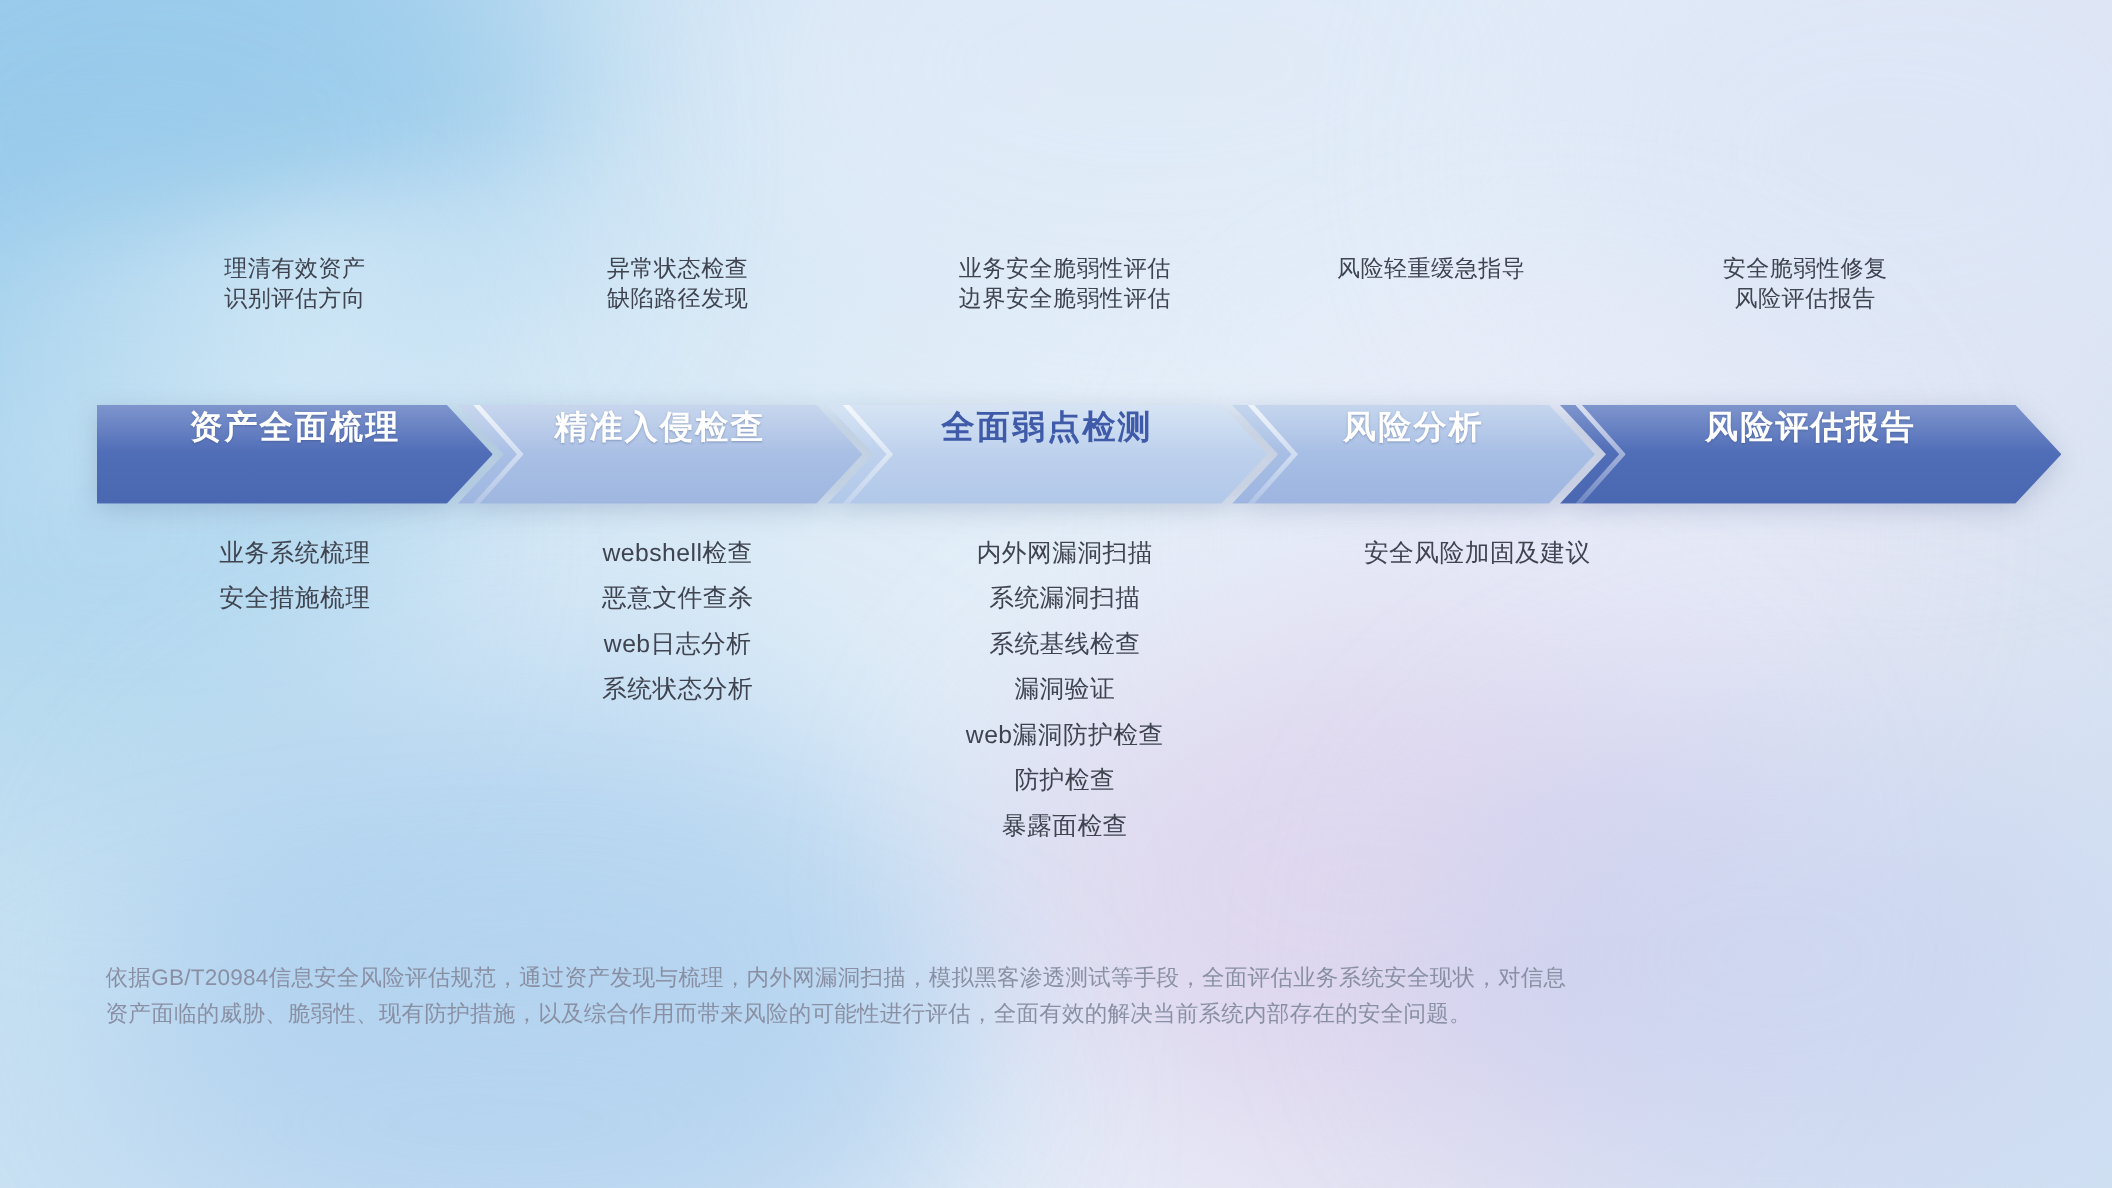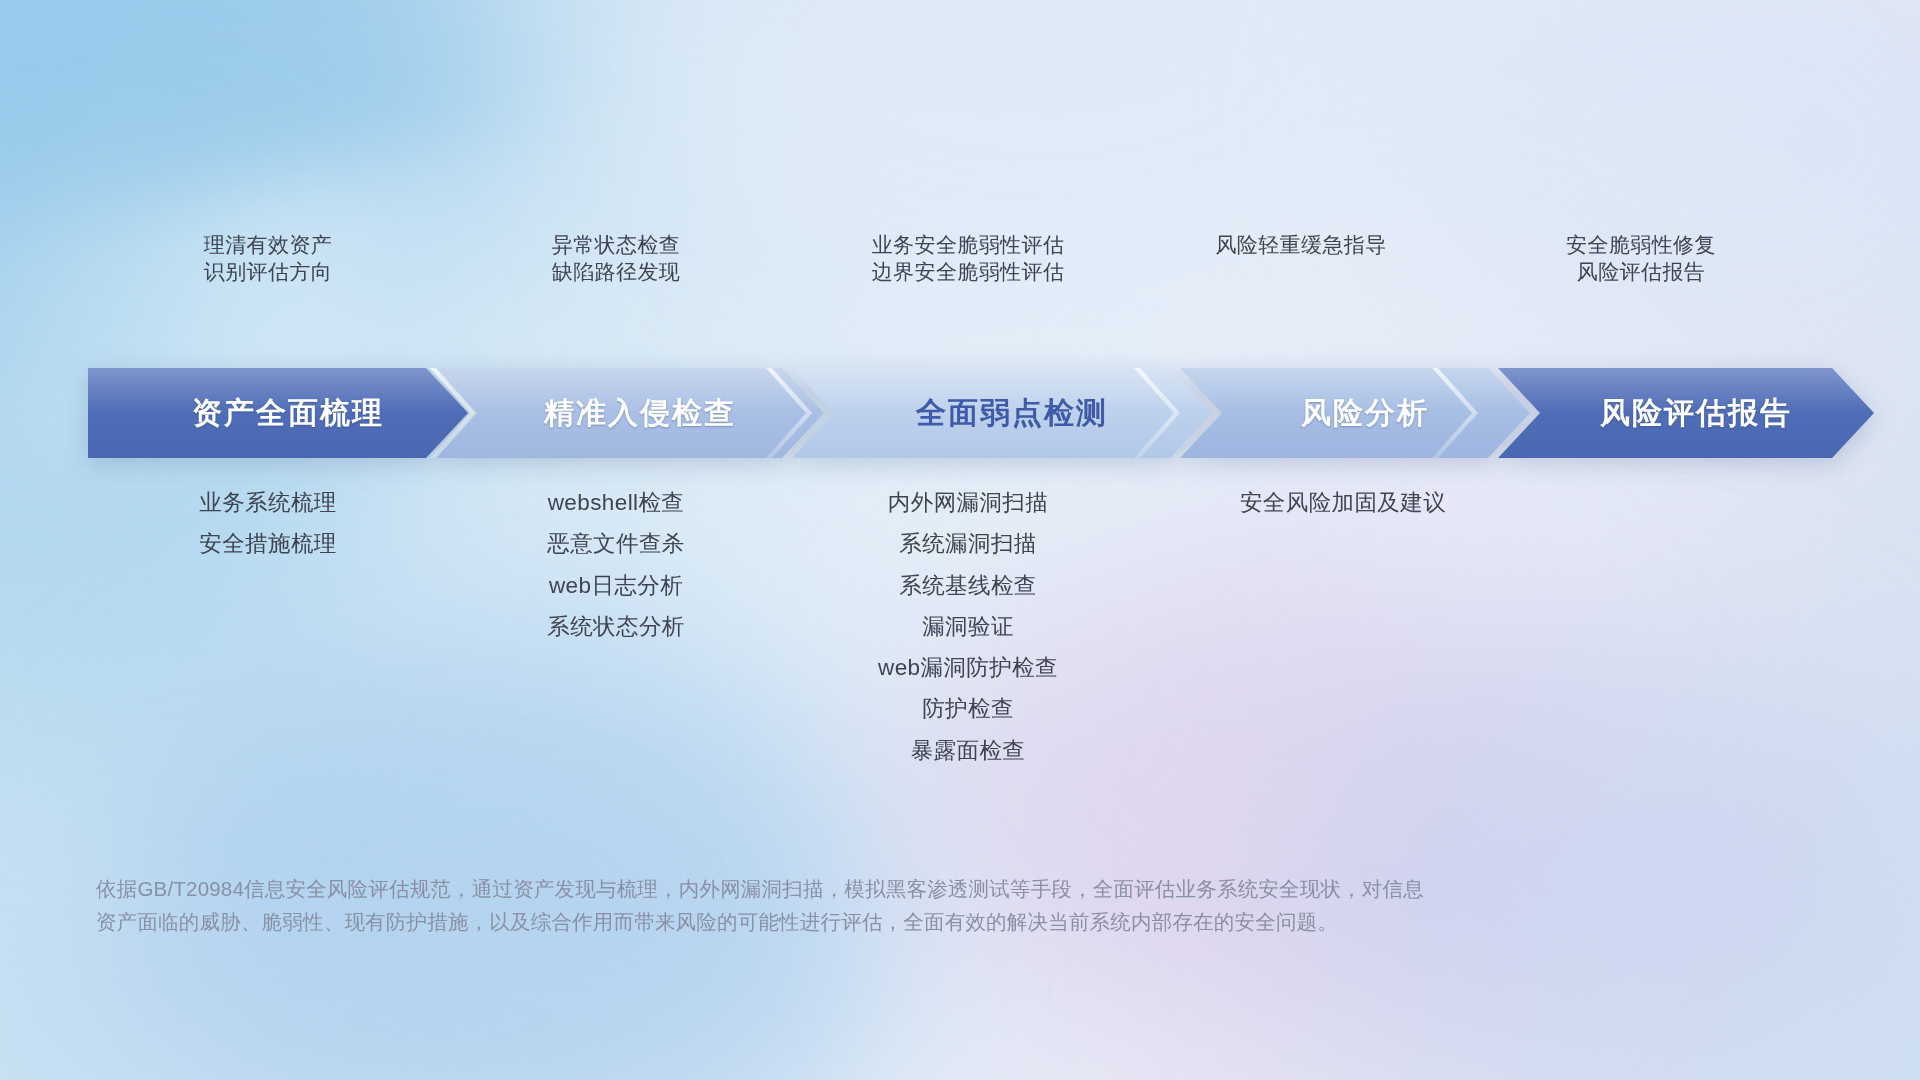--- a/index.html
+++ b/index.html
@@ -87,30 +87,29 @@
     left: 88px;
     width: 1754px;
     height: 90px;
     display: flex;
     align-items: stretch;
     filter: drop-shadow(0 6px 12px rgba(90,110,150,.28));
   }
   .chev {
     position: relative;
     display: flex;
-    align-items: center;
+    align-items: flex-start;
     justify-content: center;
     height: 100%;
     margin-right: -32px;
     color: #ffffff;
     font-size: 30px;
     font-weight: bold;
     letter-spacing: 2px;
     text-shadow: 0 1px 2px rgba(40,60,110,.35);
-    padding-left: 20px;
   }
   .chev:last-child { margin-right: 0; }
 
   .chev-1 {
     flex: 0 0 360px;
     background: linear-gradient(180deg, #5a77bf 0%, #4f6cb6 55%, #4a67b2 100%);
     clip-path: polygon(0 0, calc(100% - 42px) 0, 100% 50%, calc(100% - 42px) 100%, 0 100%);
     z-index: 6;
   }
   .chev-2 {

